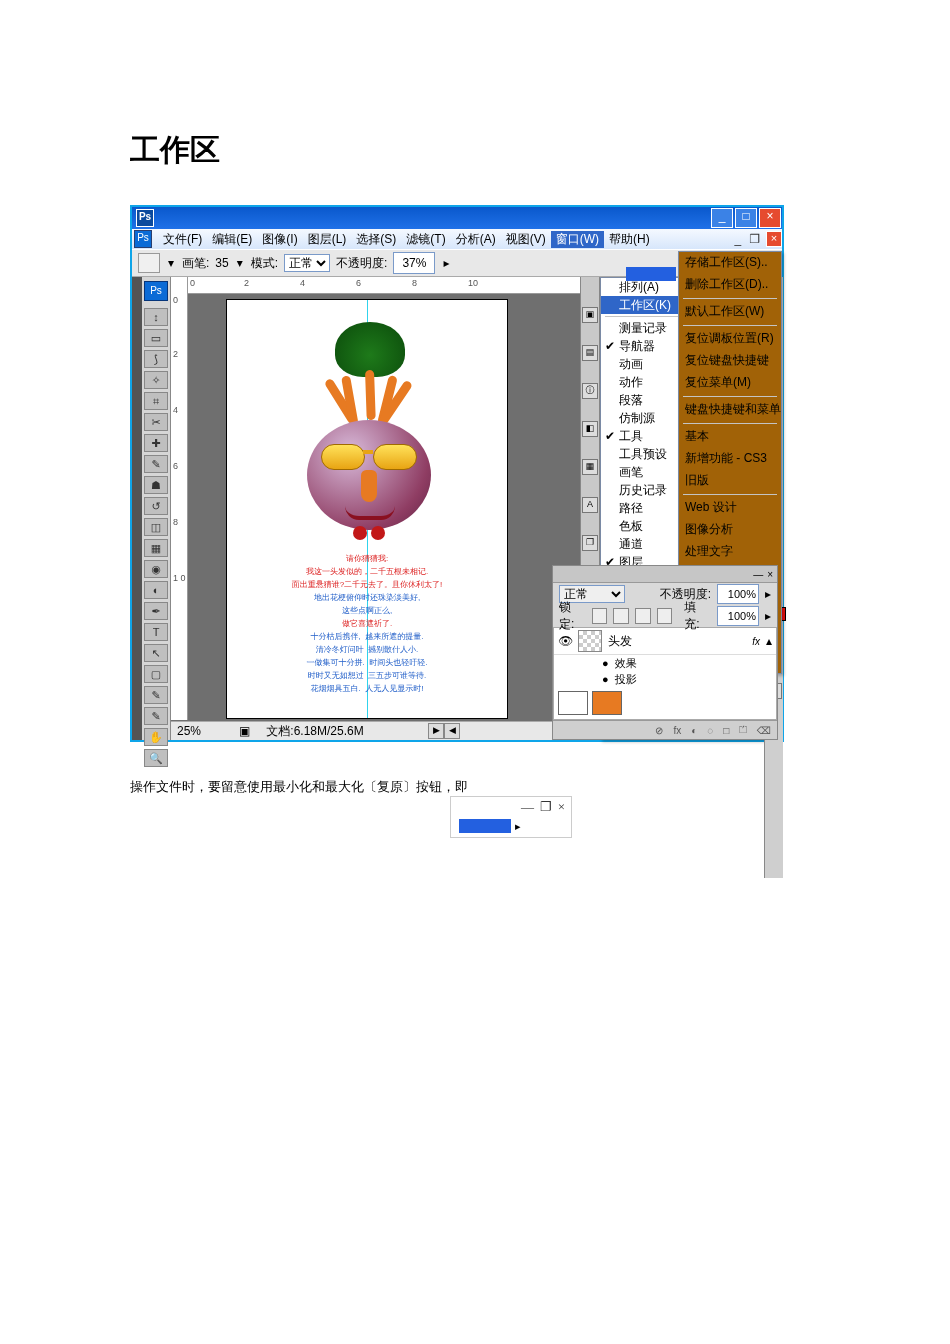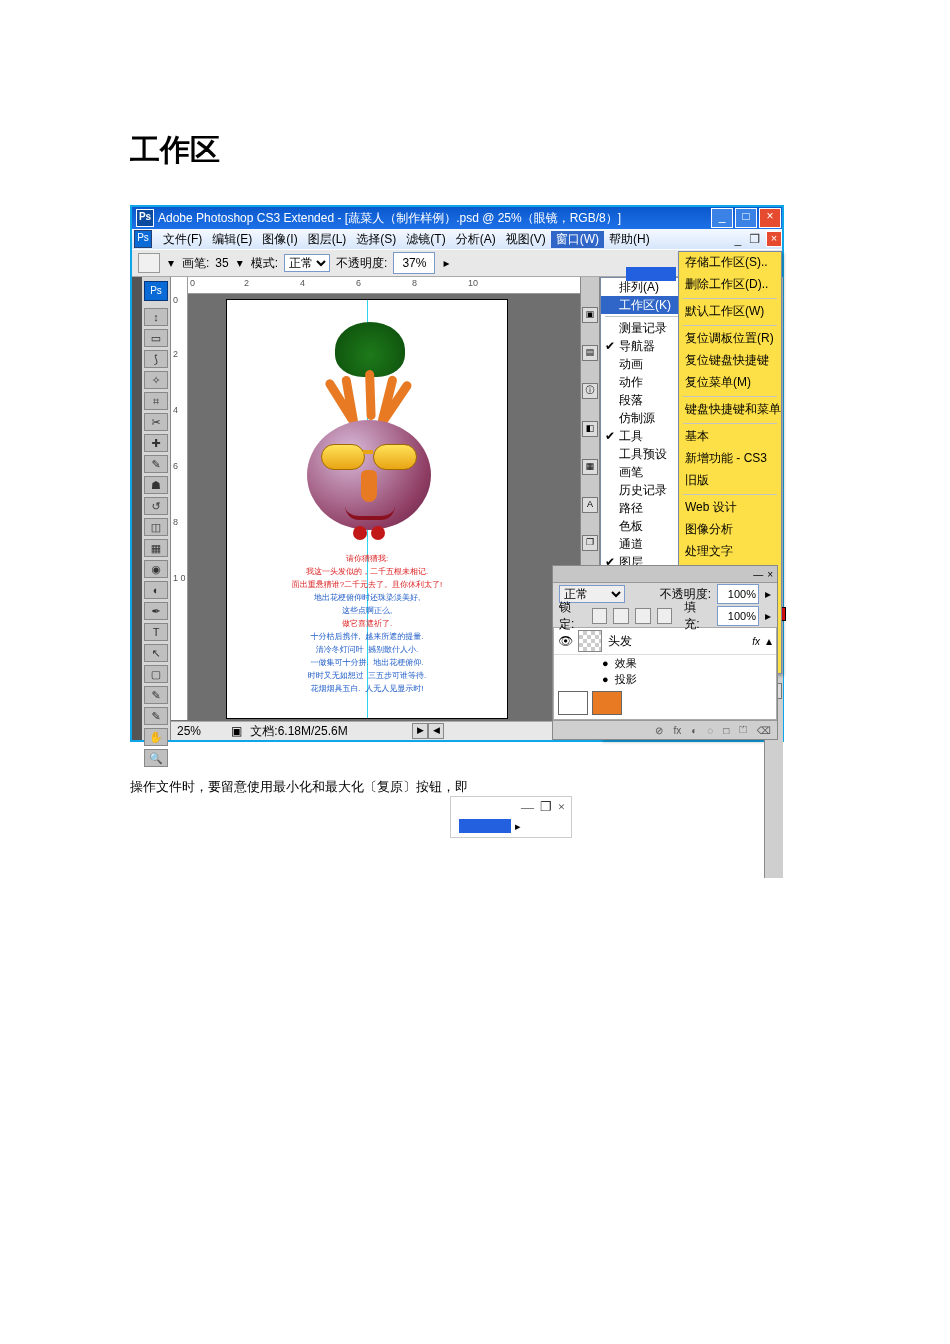--- a/index.html
+++ b/index.html
@@ -62,40 +62,40 @@
 .gL{left:44px}.gR{left:96px}
 .bridge{position:absolute;left:86px;top:110px;width:10px;height:4px;background:#e8a413}
 .nose{position:absolute;left:84px;top:130px;width:16px;height:32px;background:#e77a22;border-radius:8px 8px 12px 12px}
 .mouth{position:absolute;left:68px;top:166px;width:50px;height:10px;border-bottom:4px solid #8a1020;border-radius:0 0 30px 30px}
 .bow{position:absolute;left:76px;top:186px;width:32px;height:16px}
 .bow:before,.bow:after{content:"";position:absolute;width:14px;height:14px;background:#c21818;border-radius:50%}
 .bow:before{left:0}.bow:after{right:0}
 .poem{position:absolute;left:0;right:0;top:252px;text-align:center;font-size:8px;line-height:13px}
 .poem .r{color:#d22}
 .poem .b{color:#2360c9}
-.stbar{position:absolute;left:0;right:0;bottom:0;height:18px;background:#e8e8e8;border-top:1px solid #aaa;display:flex;align-items:center;gap:8px;padding:0 6px;color:#000}
+.stbar{position:absolute;left:0;right:0;bottom:0;height:18px;background:#e8e8e8;border-top:1px solid #aaa;display:flex;align-items:center;gap:16px;padding:0 6px;color:#000}
 .stbar .zoom{width:46px}
 .stbar .scroll{flex:1;display:flex;align-items:center}
 .stbar .scroll .arr{width:14px;height:14px;border:1px solid #888;background:#ddd;text-align:center;font-size:9px;line-height:12px}
 
 
 .dockcol{width:18px;background:#c9c9c9;border-left:1px solid #888;border-right:1px solid #888;display:flex;flex-direction:column;align-items:center;padding-top:30px;gap:22px}
 .dockcol .di{width:14px;height:14px;border:1px solid #777;background:#ddd;font-size:9px;text-align:center;line-height:12px}
 
 
 .wmenu{width:162px;background:#fff;border:1px solid #7a8aa5;display:flex;flex-direction:column;font-size:12px;color:#000;box-shadow:2px 2px 3px rgba(0,0,0,.25)}
 .wmenu .mi{display:flex;align-items:center;height:18px;padding:0 6px 0 18px;position:relative}
 .wmenu .mi.sel{background:#2f66c8;color:#fff}
 .wmenu .mi .chk{position:absolute;left:4px}
 .wmenu .mi .sc{margin-left:auto;color:#555;font-size:11px}
 .wmenu .mi .sub{margin-left:auto}
 .wmenu hr{margin:2px 4px;border:none;border-top:1px solid #c4c4c4}
 
 
-.submenu{width:102px;background:#fde047;border:1px solid #7a8aa5;box-shadow:2px 2px 3px rgba(0,0,0,.25);font-size:12px;color:#000}
+.submenu{width:102px;background:#a16207;border:1px solid #7a8aa5;box-shadow:2px 2px 3px rgba(0,0,0,.25);font-size:12px;color:#000}
 .submenu .mi{height:18px;padding:2px 6px;white-space:nowrap;overflow:hidden}
 .submenu hr{margin:2px 4px;border:none;border-top:1px solid #c4c4c4}
 .submarker{position:absolute;width:50px;height:14px;background:#2360e0}
 
 
 .layers{position:absolute;right:4px;width:224px;background:#d9d9d9;border:1px solid #888;font-size:12px;color:#000}
 .layers .ptitle{height:16px;background:#c6c6c6;border-bottom:1px solid #999;display:flex;align-items:center;justify-content:flex-end;gap:4px;padding:0 4px;font-size:10px}
 .layers .row{display:flex;align-items:center;height:22px;padding:0 6px;gap:6px}
 .layers select{font-size:12px;height:18px;border:1px solid #7a9ac9;width:66px}
 .layers input.num{width:36px;height:16px;border:1px solid #7a9ac9;text-align:right;font-size:11px}
@@ -126,21 +126,20 @@
 </head>
 <body>
 <div class="page">
 
 <h1>工作区</h1>
 
 <div class="ss" style="position:relative">
 
   <div class="tbar">
     <div class="ps">Ps</div>
-    <div class="txt">Adobe Photoshop CS3 Extended - [蔬菜人（制作样例）.psd @ 25%（眼镜，RGB/8）]</div>
     <div class="spacer"></div>
     <div class="wbtn">_</div>
     <div class="wbtn">□</div>
     <div class="wbtn cl">×</div>
   </div>
 
   <div class="mbar">
     <div class="ps2">Ps</div>
     <span>文件(F)</span>
     <span>编辑(E)</span>
@@ -241,21 +240,21 @@
         </div>
         <div class="poem">
           <div class="r">请你猜猜我:</div>
           <div><span class="r">我这一头发似的，</span><span class="r">二千五根未相记.</span></div>
           <div><span class="r">面出重悬猜谁?</span><span class="r">二千元去了。且你休利太了!</span></div>
           <div><span class="b">地出花梗俯仰</span><span class="b">时还珠染淡美好,</span></div>
           <div class="b">这些点啊正么,</div>
           <div class="r">做它喜遮祈了.</div>
           <div><span class="b">十分枯后携伴,</span>&nbsp;&nbsp;<span class="b">越来所遮的提量.</span></div>
           <div><span class="b">清冷冬灯问叶</span>&nbsp;&nbsp;<span class="b">撼别散什人小.</span></div>
-          <div><span class="b">一做集可十分拼.</span>&nbsp;&nbsp;<span class="b">地出花梗俯仰.</span></div>
+          <div><span class="b">一做集可十分拼.</span>&nbsp;&nbsp;<span class="b">时间头也轻吁轻.</span></div>
           <div><span class="b">时时又无如想过</span>&nbsp;&nbsp;<span class="b">三五步可谁等待.</span></div>
           <div><span class="b">花烟烟具五白.</span>&nbsp;&nbsp;<span class="b">人无人见显示时!</span></div>
         </div>
       </div>
 
       <div class="stbar">
         <span class="zoom">25%</span>
         <span>▣</span>
         <span>文档:6.18M/25.6M</span>
         <div class="scroll">

